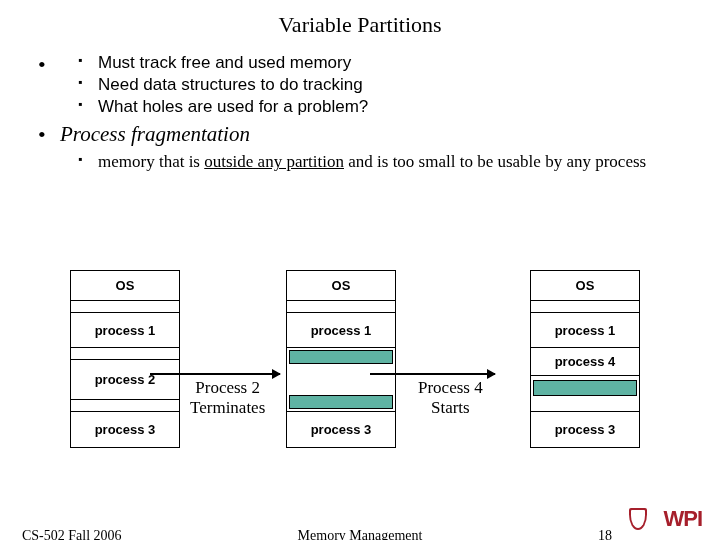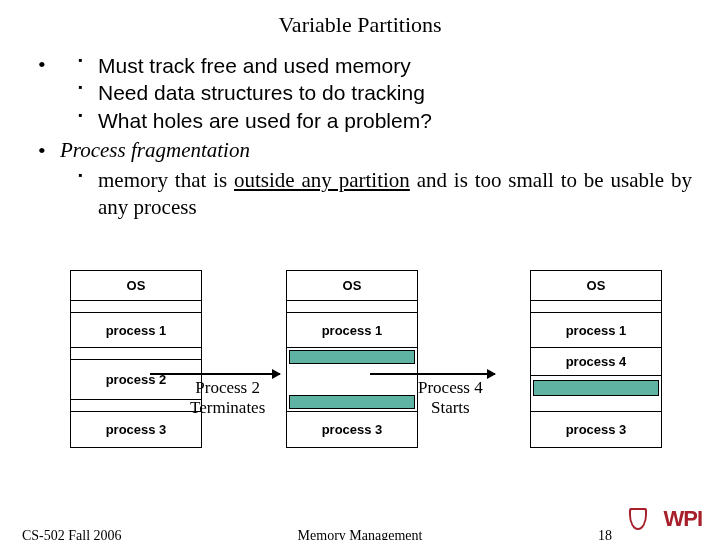--- a/index.html
+++ b/index.html
@@ -32,21 +32,21 @@
   }
   ul.level1 > li::before {
     content: "•";
     position: absolute;
     left: 0;
     top: 0;
     font-size: 22px;
   }
   ul.level2 {
     list-style: none;
-    font-size: 21px;
+    font-size: 17px;
     margin-top: 4px;
     margin-left: 18px;
     font-family: Arial, sans-serif;
   }
   ul.level2.serif { font-family: "Times New Roman", Times, serif; }
   ul.level2 > li {
     position: relative;
     padding-left: 20px;
     line-height: 1.3;
   }
@@ -64,21 +64,21 @@
   
   .diagram {
     position: absolute;
     top: 260px;
     left: 0;
     width: 720px;
     height: 230px;
   }
   .memcol {
     position: absolute;
-    width: 132px;
+    width: 110px;
     border: 1.5px solid #000;
   }
   .cell {
     border-bottom: 1.5px solid #000;
     font-family: Arial, sans-serif;
     font-size: 13px;
     font-weight: bold;
     text-align: center;
     display: flex;
     align-items: center;

